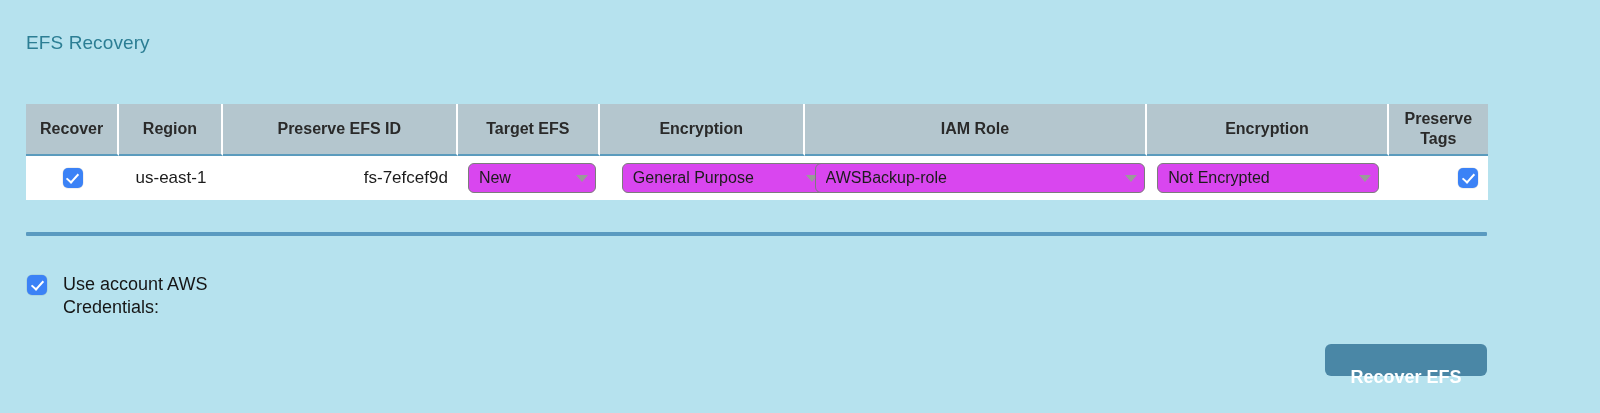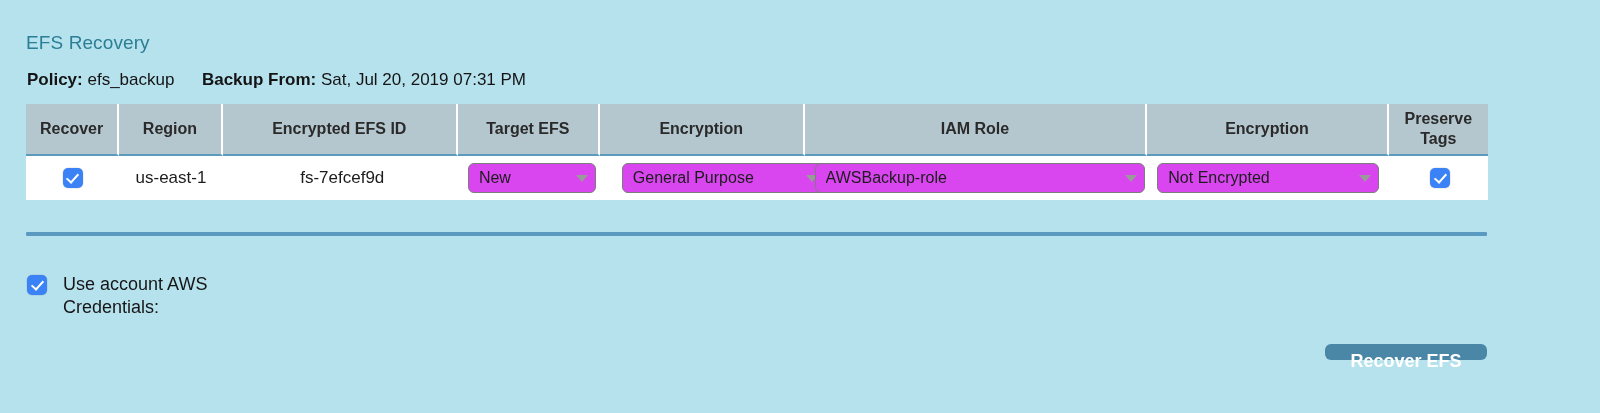--- a/index.html
+++ b/index.html
@@ -91,21 +91,21 @@
     padding: 0 10px;
     font-size: 17px;
     color: #1c1c1c;
     vertical-align: middle;
     box-sizing: border-box;
   }
   .recovery-table tbody td.cell-center {
     text-align: center;
   }
   .recovery-table tbody td.cell-left {
-    text-align: center;
+    text-align: right;
     padding-left: 14px;
   }
 
   
   .col-recover   { width: 92px; margin-top: 36px; }
   .col-region    { width: 102px; }
   .col-efsid     { width: 232px; }
   .col-target    { width: 140px; }
   .col-perf      { width: 202px; }
   .col-iam       { width: 338px; }
@@ -210,45 +210,38 @@
     height: 16px;
     background: #4a87a6;
     border: none;
     border-radius: 6px;
     color: #ffffff;
     font-family: "Liberation Sans", sans-serif;
     font-size: 18px;
     font-weight: bold;
     line-height: 34px;
     text-align: center;
-    padding: 0;
+    padding: 16px;
     cursor: pointer;
   }
 </style>
 </head>
 <body>
 
 <div class="page">
 
   <div class="page-title">EFS Recovery</div>
 
-  <div class="meta-line">
-    <span class="meta-label">Policy:</span>
-    <span class="meta-value">efs_backup</span>
-    <span class="meta-gap"></span>
-    <span class="meta-label">Backup From:</span>
-    <span class="meta-value">Sat, Jul 20, 2019 07:31 PM</span>
-  </div>
 
   <table class="recovery-table">
     <thead>
       <tr>
         <th class="col-recover">Recover</th>
         <th class="col-region">Region</th>
-        <th class="col-efsid">Encrypted EFS ID</th>
+        <th class="col-efsid">Preserve EFS ID</th>
         <th class="col-target">Target EFS</th>
         <th class="col-perf">Encryption</th>
         <th class="col-iam">IAM Role</th>
         <th class="col-encrypt">Encryption</th>
         <th class="col-tags">Preserve Tags</th>
       </tr>
     </thead>
     <tbody>
       <tr>
         <td class="cell-center">

